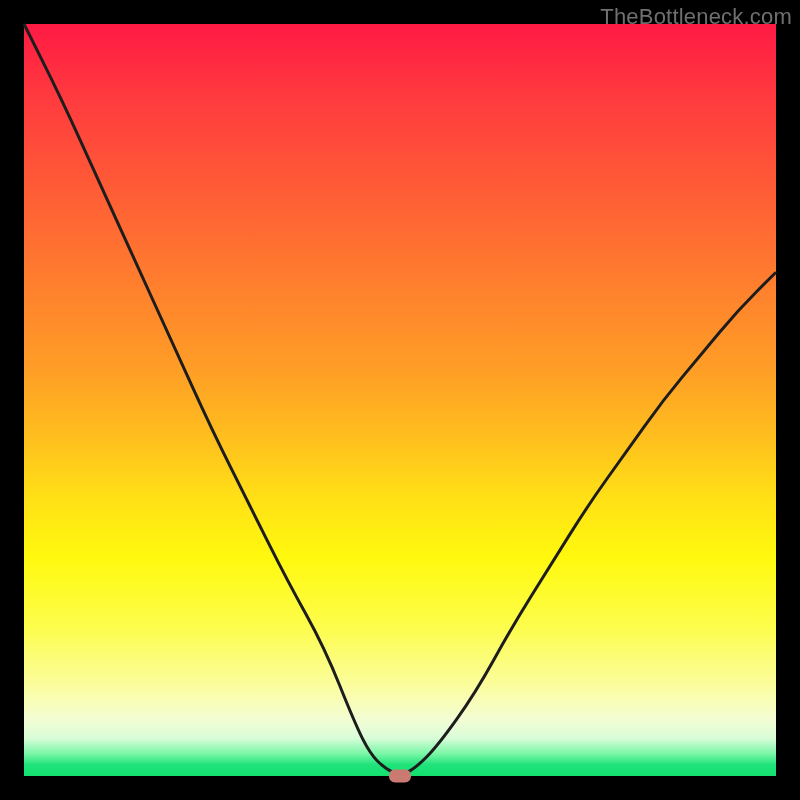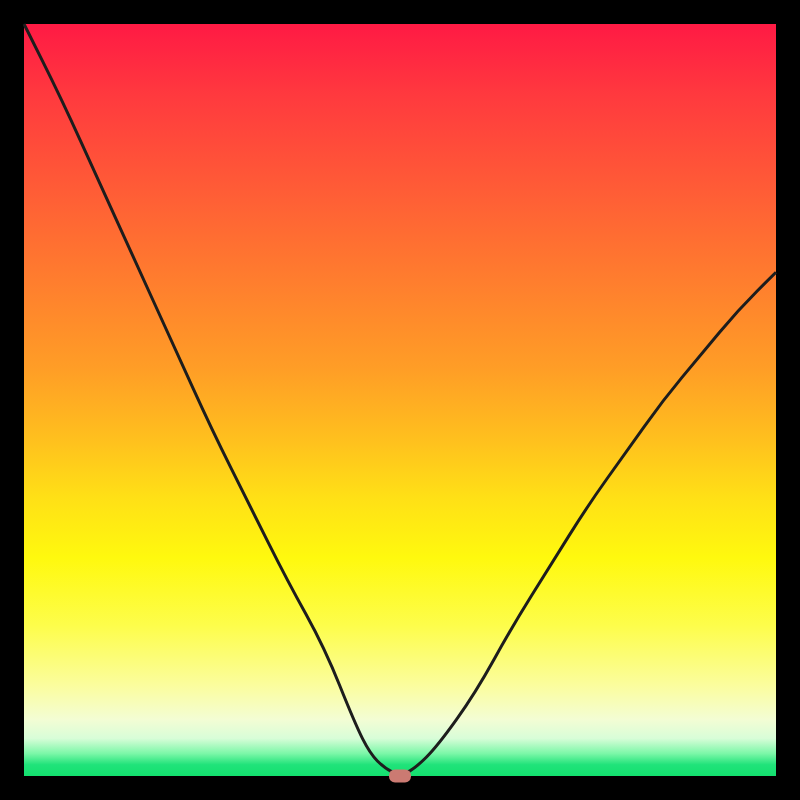--- a/index.html
+++ b/index.html
@@ -79,14 +79,15 @@
   <div class="plot-area">
 
     <svg class="curve-svg" viewBox="0 0 752 752" preserveAspectRatio="none">
       <path id="curve-path" d="M 0.0 0.0 Q 0.0 0.0 18.8 37.6 Q 37.6 75.2 56.4 116.6 Q 75.2 157.9 94.0 199.3 Q 112.8 240.6 131.6 282.0 Q 150.4 323.4 169.2 364.7 Q 188.0 406.1 206.8 443.7 Q 225.6 481.3 244.4 518.9 Q 263.2 556.5 282.0 590.3 Q 300.8 624.2 315.8 661.8 Q 330.9 699.4 338.4 714.4 Q 345.9 729.4 353.4 737.0 Q 361.0 744.5 368.5 748.2 Q 376.0 752.0 383.5 748.2 Q 391.0 744.5 402.3 733.2 Q 413.6 721.9 432.4 695.6 Q 451.2 669.3 470.0 635.4 Q 488.8 601.6 507.6 571.5 Q 526.4 541.4 545.2 511.4 Q 564.0 481.3 582.8 455.0 Q 601.6 428.6 620.4 402.3 Q 639.2 376.0 658.0 353.4 Q 676.8 330.9 695.6 308.3 Q 714.4 285.8 733.2 267.0 T 752.0 248.2" fill="none" stroke-width="3" stroke="#1d1d1d"></path>
     </svg>
 
     <div id="min-marker" class="marker" style="left: 376px; top: 752px; background: rgb(203, 122, 114);"></div>
 
   </div>
 
+  <div class="watermark">TheBottleneck.com</div>
 
 </div>
 
 </body></html>

